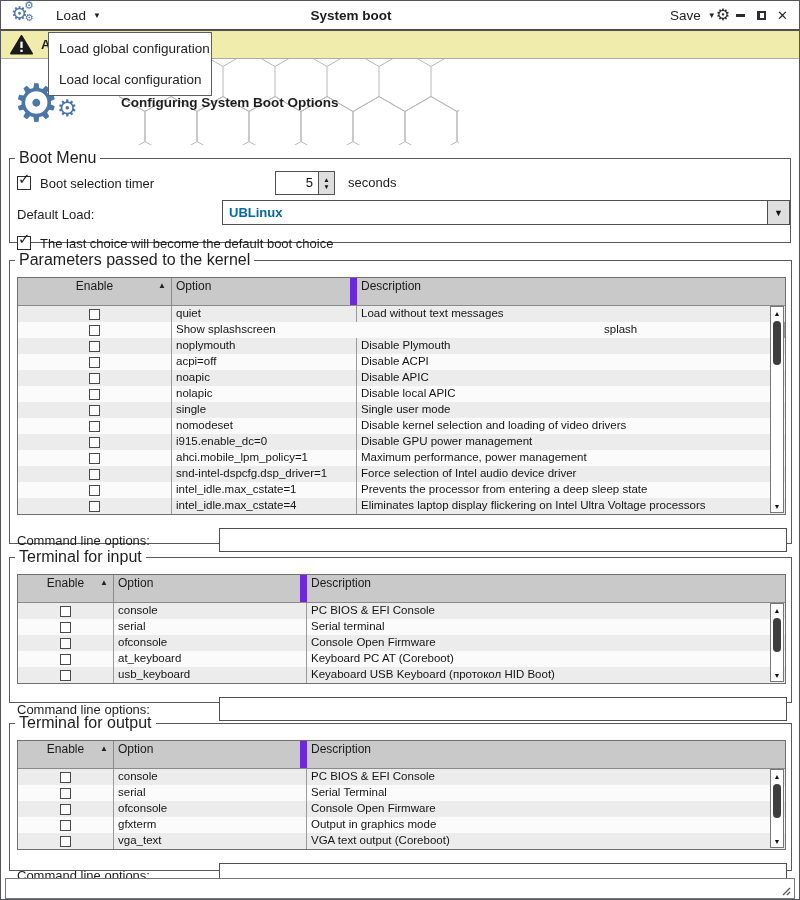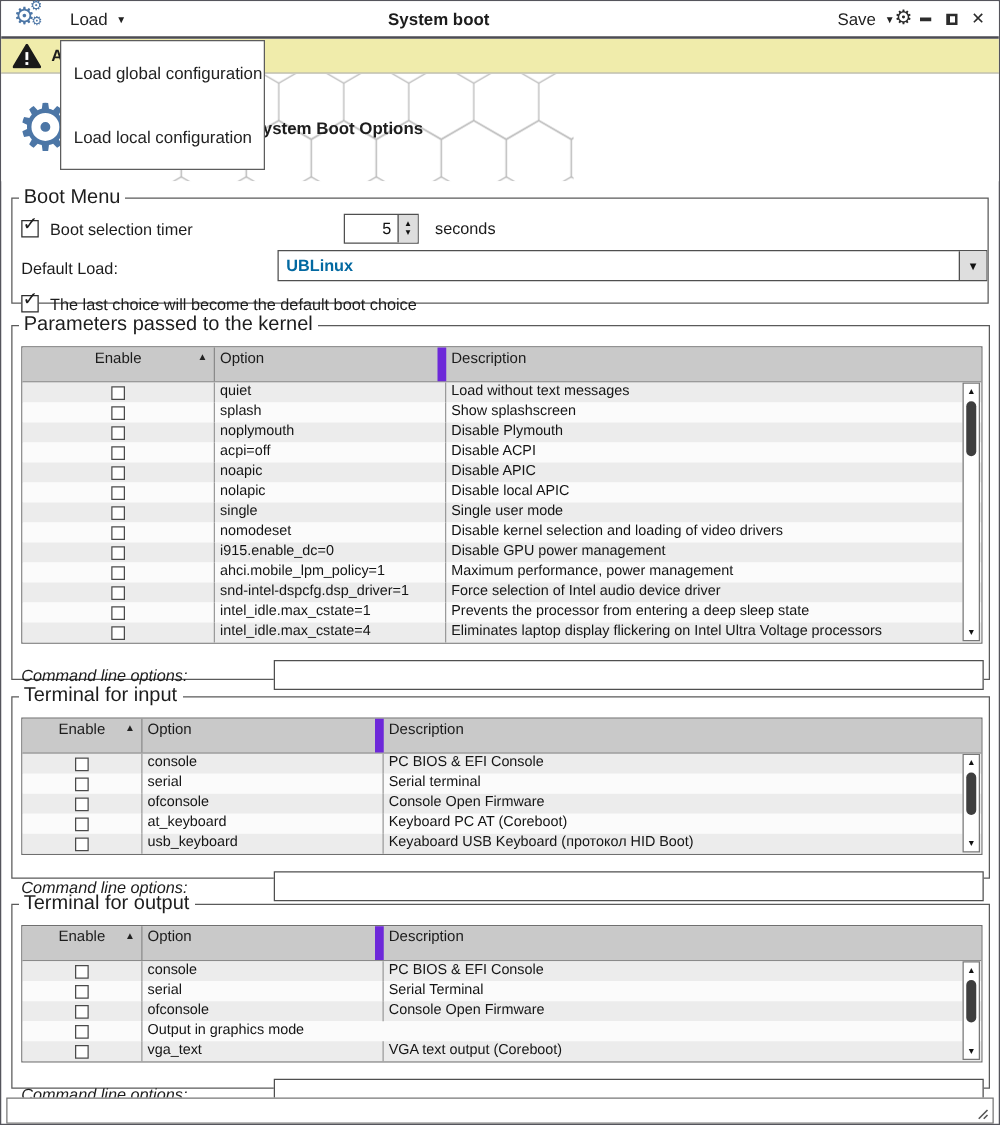--- a/index.html
+++ b/index.html
@@ -21,21 +21,21 @@
   .gear-btn { font-size:16px; color:#2a2a2a; line-height:16px; }
   .winbtns { display:flex; align-items:center; gap:8px; margin-left:4px; }
   .wb { width:13px; height:13px; display:flex; align-items:center; justify-content:center; }
   .wb-min i { display:block; width:9px; height:3px; background:#2c2c2c; }
   .wb-max i { display:block; width:9px; height:9px; border:2px solid #2c2c2c; border-left-width:3px; }
   .wb-close { font-size:13px; font-weight:bold; color:#2c2c2c; }
 
   
   .dropdown { position:absolute; left:47px; top:31px; width:164px; background:#fff;
               border:1px solid #5d5d5d; z-index:40; }
-  .dropdown .dd-item { font-size:13.5px; color:#222; padding:16px 10px; line-height:19px; white-space:nowrap; }
+  .dropdown .dd-item { font-size:13.5px; color:#222; padding:6px 10px; line-height:19px; white-space:nowrap; }
 
   
   .alert { height:28px; background:#f0ecab; border-bottom:1px solid #ababab;
            display:flex; align-items:center; gap:8px; padding:0 9px; }
   .alert .atext { font-size:13px; font-weight:bold; color:#1c1c1c; }
 
   
   .banner { position:relative; height:86px; background:#fff; }
   .hexwrap { position:absolute; left:118px; top:0; width:340px; height:86px; }
   .bigicon { position:absolute; left:12px; top:4px; width:84px; height:78px; color:#4c76a6; }
@@ -95,21 +95,21 @@
   
   .sb { position:absolute; top:0; right:1px; bottom:1px; width:14px; border:1px solid #777; background:#fff; }
   .sb-up, .sb-dn { position:absolute; left:0; right:0; height:12px; display:flex; align-items:center; justify-content:center; font-size:7px; color:#111; }
   .sb-up { top:0; } .sb-dn { bottom:0; }
   .sb-thumb { position:absolute; left:2px; right:2px; border-radius:4px; background:#3e3e3e; }
   .t1 .sb-thumb { top:14px; height:44px; }
   .t2 .sb-thumb { top:14px; height:34px; }
 
   
   .cmdrow { display:flex; align-items:center; margin:13px 0 0 3px; height:24px; }
-  .cmdrow .lbl { width:202px;font-style:italic; }
+  .cmdrow .lbl { width:202px; }
   .cmdrow input { width:568px; height:24px; border:1px solid #4f4f4f; background:#fff; font-size:12.5px; padding:0 5px; outline:none; }
 
   
   .statusbar { position:relative; margin:7px 4px 0 4px; height:21px; border:1px solid #777; background:#fff; }
   .grip { position:absolute; right:3px; bottom:2px; }
 </style>
 </head>
 <body>
 
 <div id="win">
@@ -228,22 +228,22 @@
             <div class="tc tc-enable">
               <span class="rowcb"></span>
             </div>
             <div class="tc tc-option">quiet</div>
             <div class="tc tc-desc">Load without text messages</div>
           </div>
           <div class="trow">
             <div class="tc tc-enable">
               <span class="rowcb"></span>
             </div>
+            <div class="tc tc-desc">Show splashscreen</div>
             <div class="tc tc-option">splash</div>
-            <div class="tc tc-desc">Show splashscreen</div>
           </div>
           <div class="trow alt">
             <div class="tc tc-enable">
               <span class="rowcb"></span>
             </div>
             <div class="tc tc-option">noplymouth</div>
             <div class="tc tc-desc">Disable Plymouth</div>
           </div>
           <div class="trow">
             <div class="tc tc-enable">
@@ -420,20 +420,21 @@
             <div class="tc tc-enable">
               <span class="rowcb"></span>
             </div>
             <div class="tc tc-option">ofconsole</div>
             <div class="tc tc-desc">Console Open Firmware</div>
           </div>
           <div class="trow">
             <div class="tc tc-enable">
               <span class="rowcb"></span>
             </div>
+            <div class="tc tc-option">gfxterm</div>
             <div class="tc tc-desc">Output in graphics mode</div>
           </div>
           <div class="trow alt">
             <div class="tc tc-enable">
               <span class="rowcb"></span>
             </div>
             <div class="tc tc-option">vga_text</div>
             <div class="tc tc-desc">VGA text output (Coreboot)</div>
           </div>
           <div class="sb">

